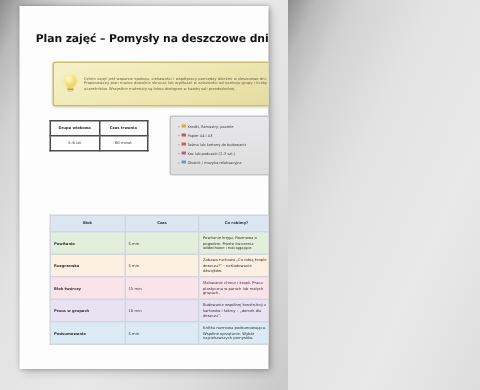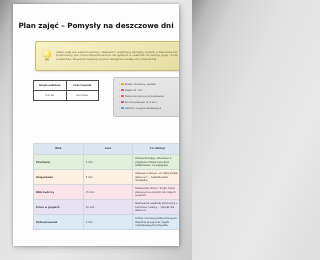--- a/index.html
+++ b/index.html
@@ -25,21 +25,21 @@
     background: #fdfdfd;
     box-shadow: 0 0 3px rgba(0,0,0,0.28), 2px 2px 6px rgba(0,0,0,0.18);
     overflow: hidden;
   }
 
   
   .doc-title {
     position: absolute;
     left: 0; right: 0;
     top: 17px;
-    text-align: center;
+    text-align: right;
     font-size: 7.2px;
     font-weight: bold;
     color: #141414;
     letter-spacing: -0.05px;
     font-family: "DejaVu Sans", sans-serif;
   }
 
   
   .callout {
     position: absolute;

